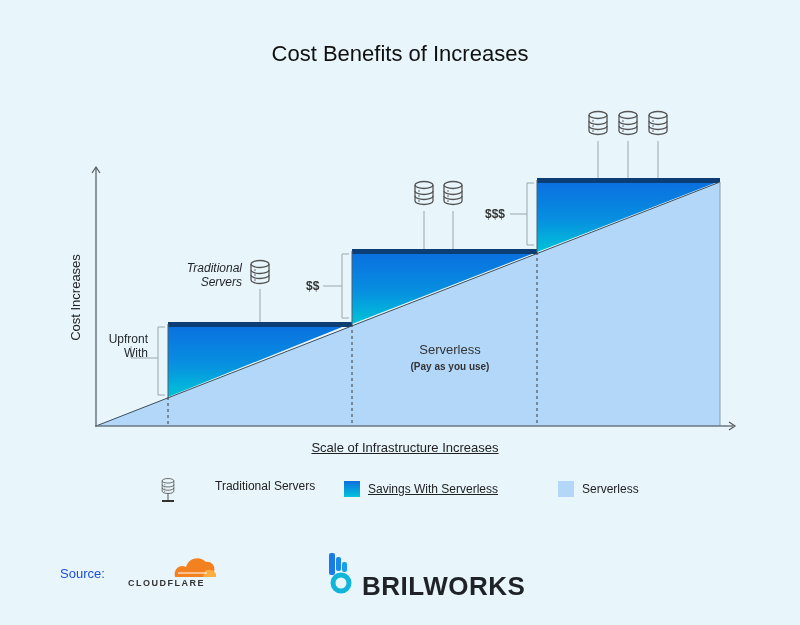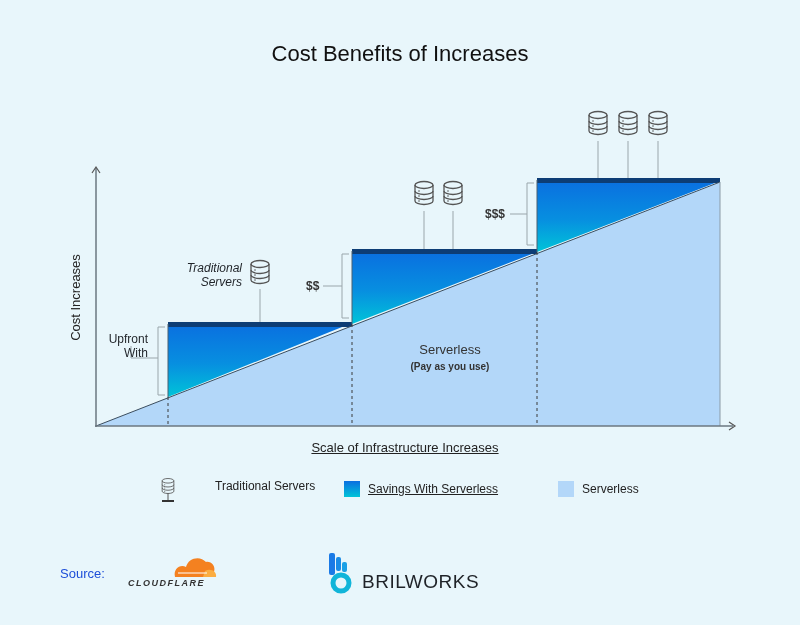--- a/index.html
+++ b/index.html
@@ -29,22 +29,22 @@
     text-align: center; font-size: 13px; color: #222; text-decoration: underline;
   }
   .center-label {
     position: absolute; left: 380px; top: 342px; width: 140px; text-align: center;
   }
   .center-label .main { font-size: 13px; color: #333; }
   .center-label .sub { font-size: 10px; color: #333; margin-top: 4px; font-weight: bold; }
   .legend { position: absolute; top: 476px; left: 0; width: 800px; height: 30px; }
   .legend-item { position: absolute; display: flex; align-items: center; font-size: 12px; color: #222; }
   .source { position: absolute; left: 60px; top: 566px; font-size: 13px; color: #1d4ed8; }
-  .cf-text { position: absolute; left: 128px; top: 578px; font-size: 9px; font-weight: bold; letter-spacing: 1.5px; color: #333; font-style: italic; }
-  .bw-text { position: absolute; left: 362px; top: 571px; font-size: 19px; font-weight: normal; color: #1f2328; letter-spacing: 0.5px; }
+  .cf-text { position: absolute; left: 128px; top: 578px; font-size: 9px; font-weight: bold; letter-spacing: 1.5px; color: #333; }
+  .bw-text { position: absolute; left: 362px; top: 571px; font-size: 26px; font-weight: bold; color: #1f2328; letter-spacing: 0.5px; }
 </style>
 </head>
 <body>
 
 <div class="title">Cost Benefits of Increases</div>
 
 <svg class="chart" width="800" height="625">
   <defs>
     <linearGradient id="sav" x1="0" y1="0" x2="0" y2="1">
       <stop offset="0" stop-color="#0a6fe0"></stop>

